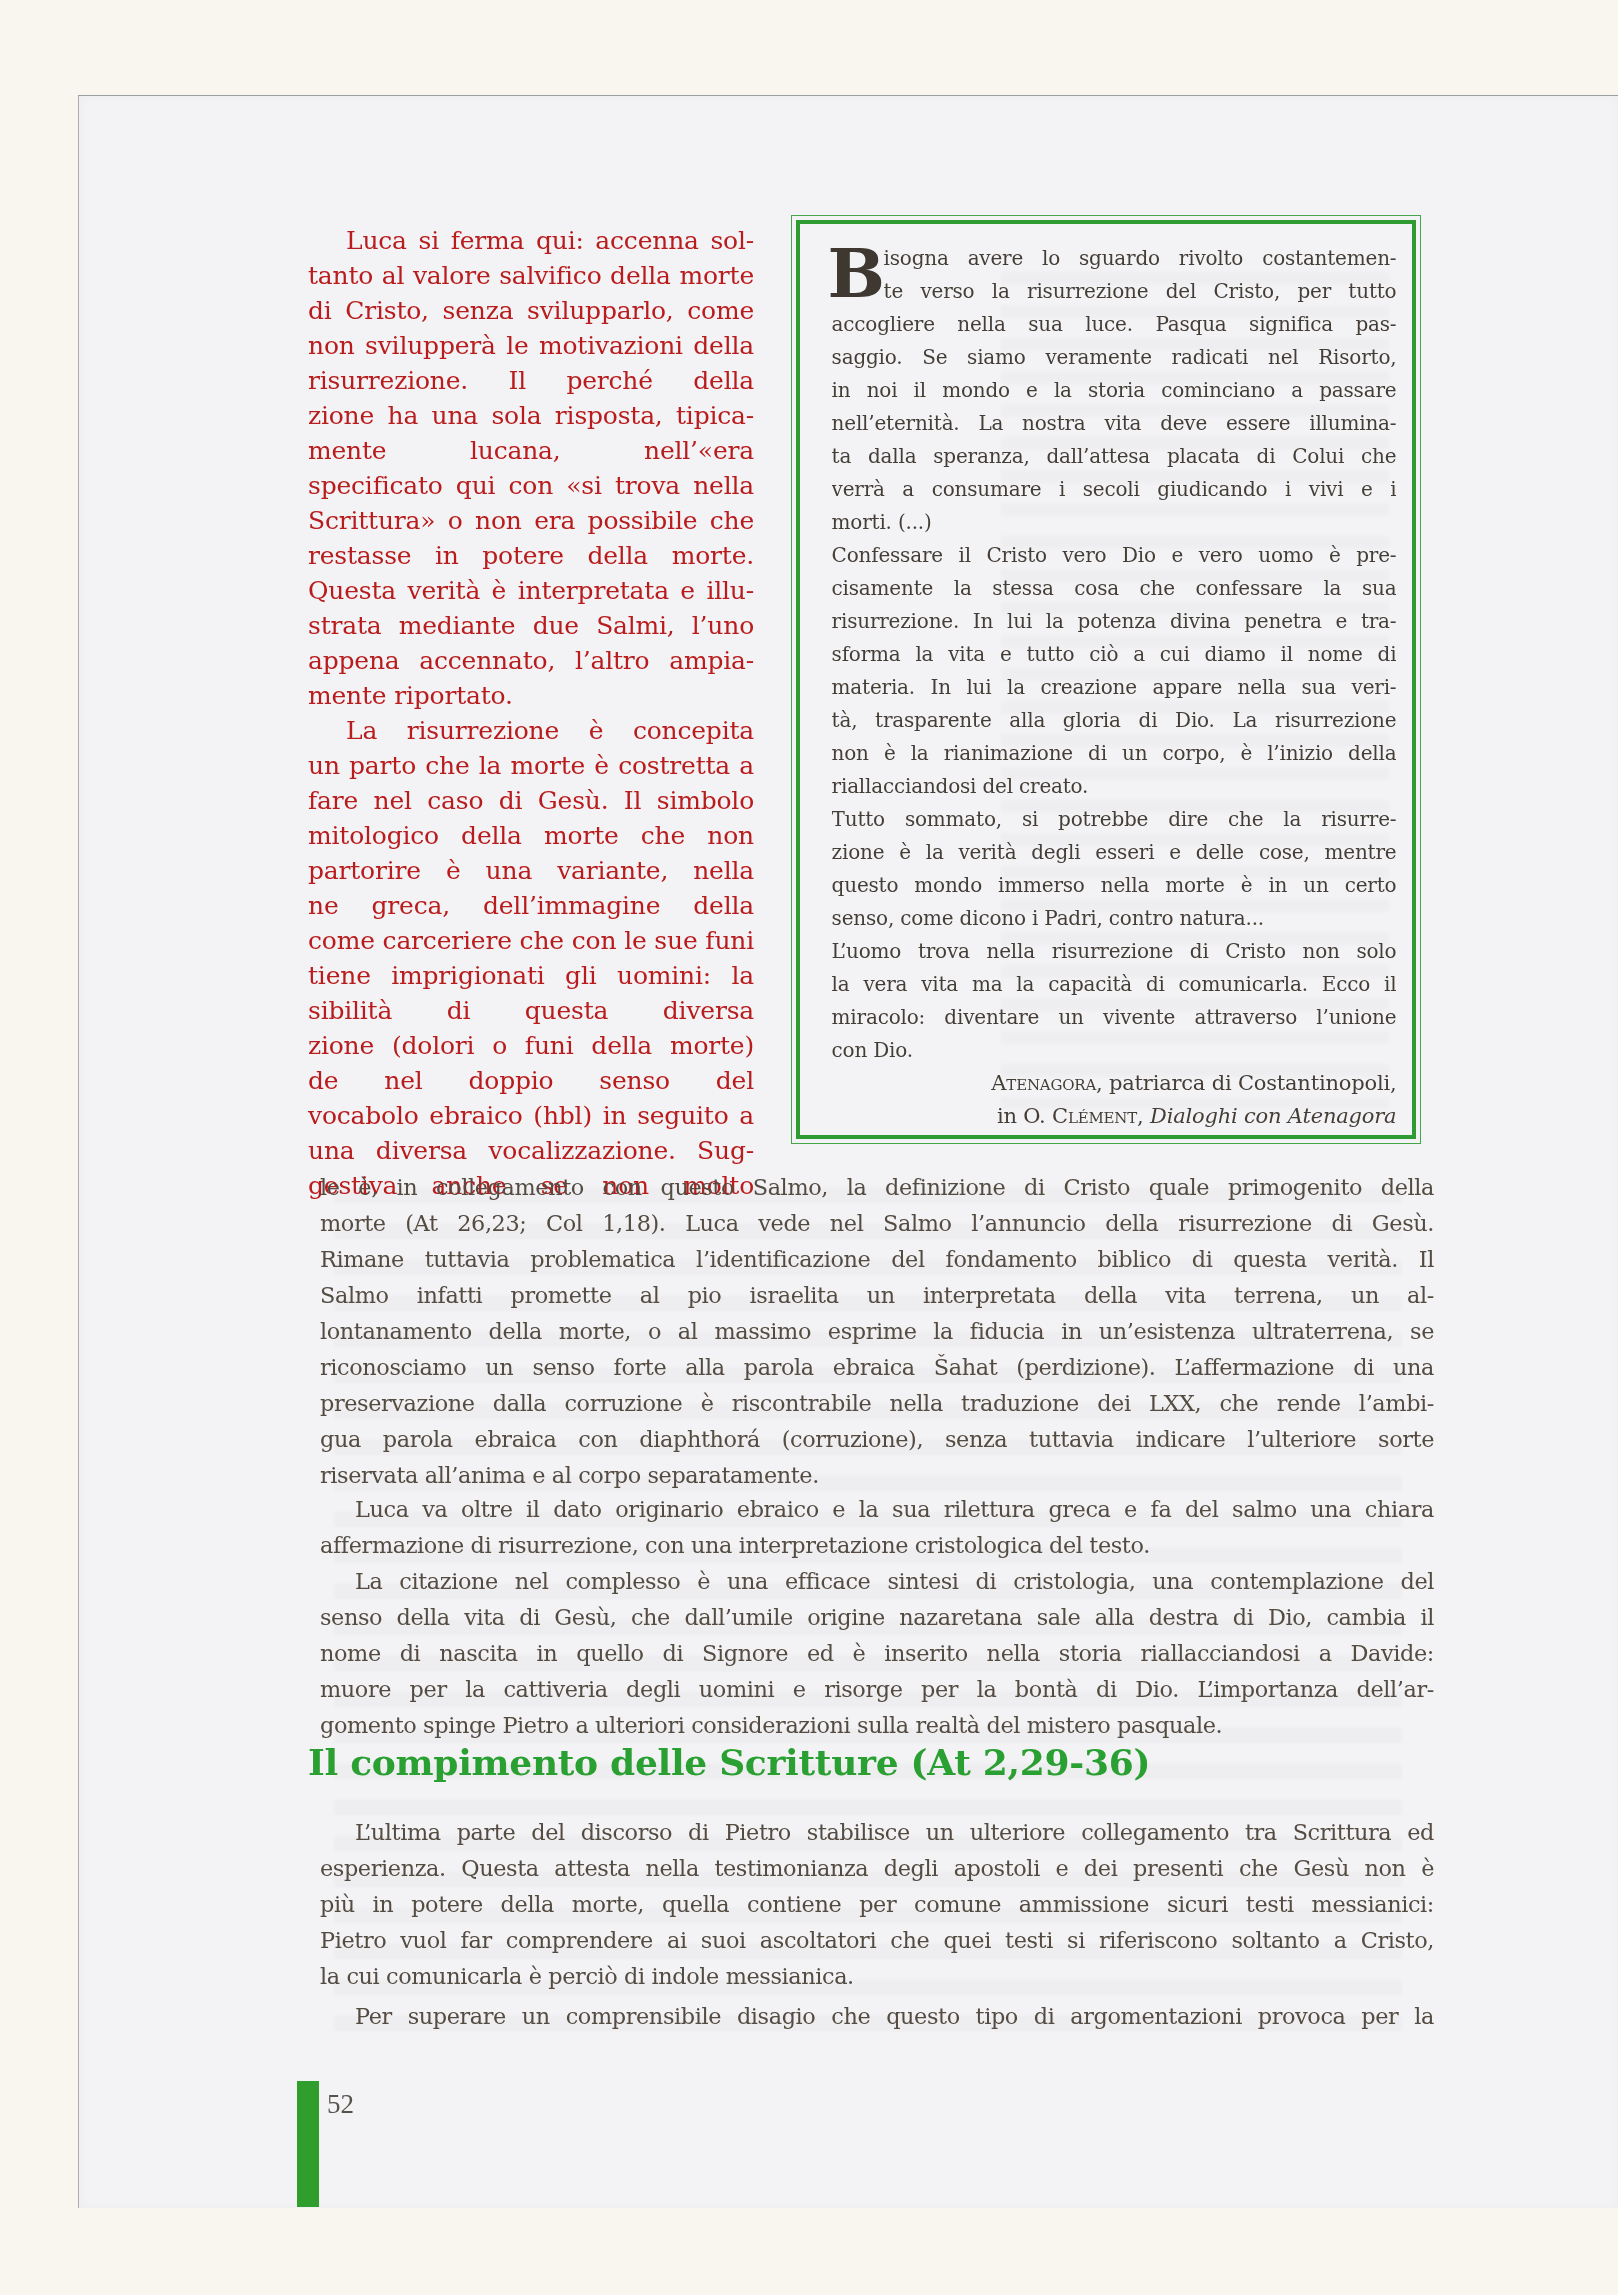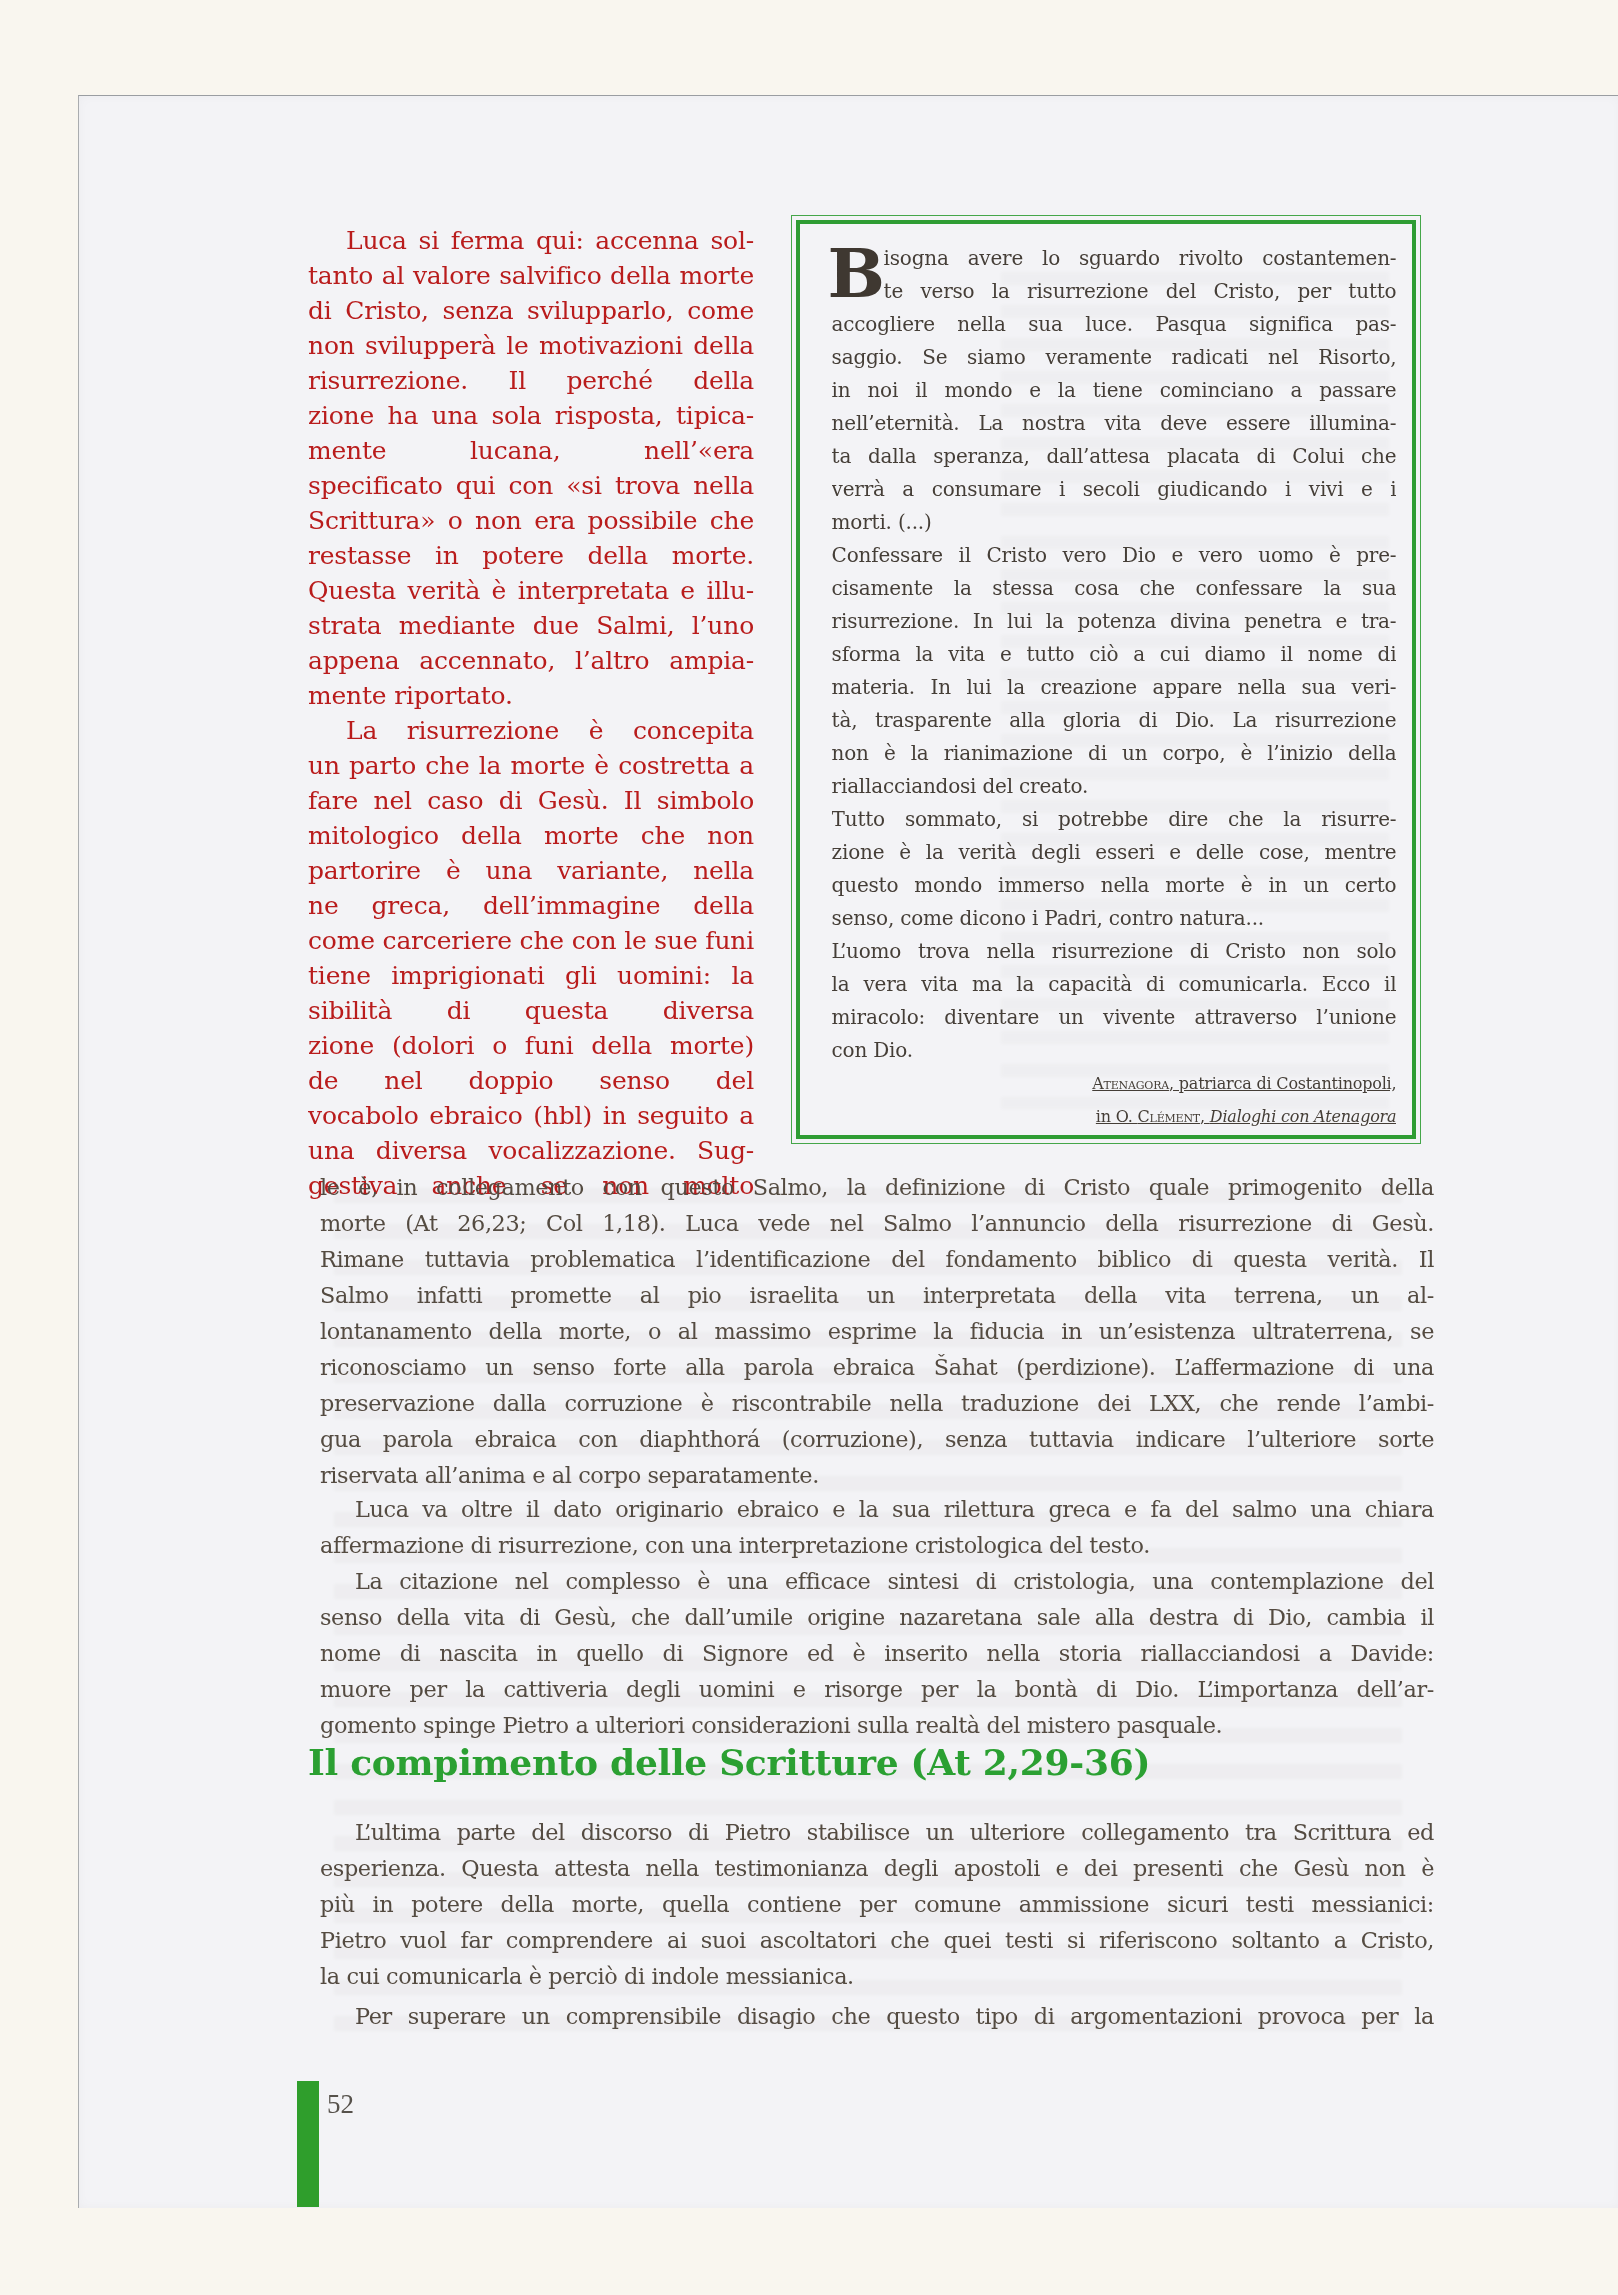--- a/index.html
+++ b/index.html
@@ -50,21 +50,21 @@
     font-size:20px;line-height:33px;letter-spacing:-0.2px;
     color:#453e37;
   }
   .qbox-inner .ln{height:33px;}
   .qbox-inner .ln.dc{padding-left:52px;}
   .dropcap{
     position:absolute;left:28px;top:16px;
     font-size:68px;line-height:66px;font-weight:bold;
     color:#3f3831;
   }
-  .qbox-inner .ln.attr{font-size:16px;text-decoration:underline;}
+  .qbox-inner .ln.attr{font-size:21px;}
 
   
   .fw{
     position:absolute;left:229px;width:1114px;
     font-size:22.4px;line-height:36px;letter-spacing:-0.4px;
     color:#544b41;
     margin-left:12px;
   }
   .fw .ln{height:36px;}
   .fw.blk-d .ln, .fw.blk-e .ln{height:36px;line-height:36px;}
@@ -143,21 +143,21 @@
     </div>
 
   <div class="qbox">
     <div class="qbox-inner">
       <div class="dropcap">B</div>
       <div>
           <div class="ln dc">isogna avere lo sguardo rivolto costantemen-</div>
           <div class="ln dc">te verso la risurrezione del Cristo, per tutto</div>
           <div class="ln">accogliere nella sua luce. Pasqua significa pas-</div>
           <div class="ln">saggio. Se siamo veramente radicati nel Risorto,</div>
-          <div class="ln">in noi il mondo e la tiene cominciano a passare</div>
+          <div class="ln">in noi il mondo e la storia cominciano a passare</div>
           <div class="ln">nell’eternità. La nostra vita deve essere illumina-</div>
           <div class="ln">ta dalla speranza, dall’attesa placata di Colui che</div>
           <div class="ln">verrà a consumare i secoli giudicando i vivi e i</div>
           <div class="ln end">morti. (...)</div>
           <div class="ln">Confessare il Cristo vero Dio e vero uomo è pre-</div>
           <div class="ln">cisamente la stessa cosa che confessare la sua</div>
           <div class="ln">risurrezione. In lui la potenza divina penetra e tra-</div>
           <div class="ln">sforma la vita e tutto ciò a cui diamo il nome di</div>
           <div class="ln">materia. In lui la creazione appare nella sua veri-</div>
           <div class="ln">tà, trasparente alla gloria di Dio. La risurrezione</div>

